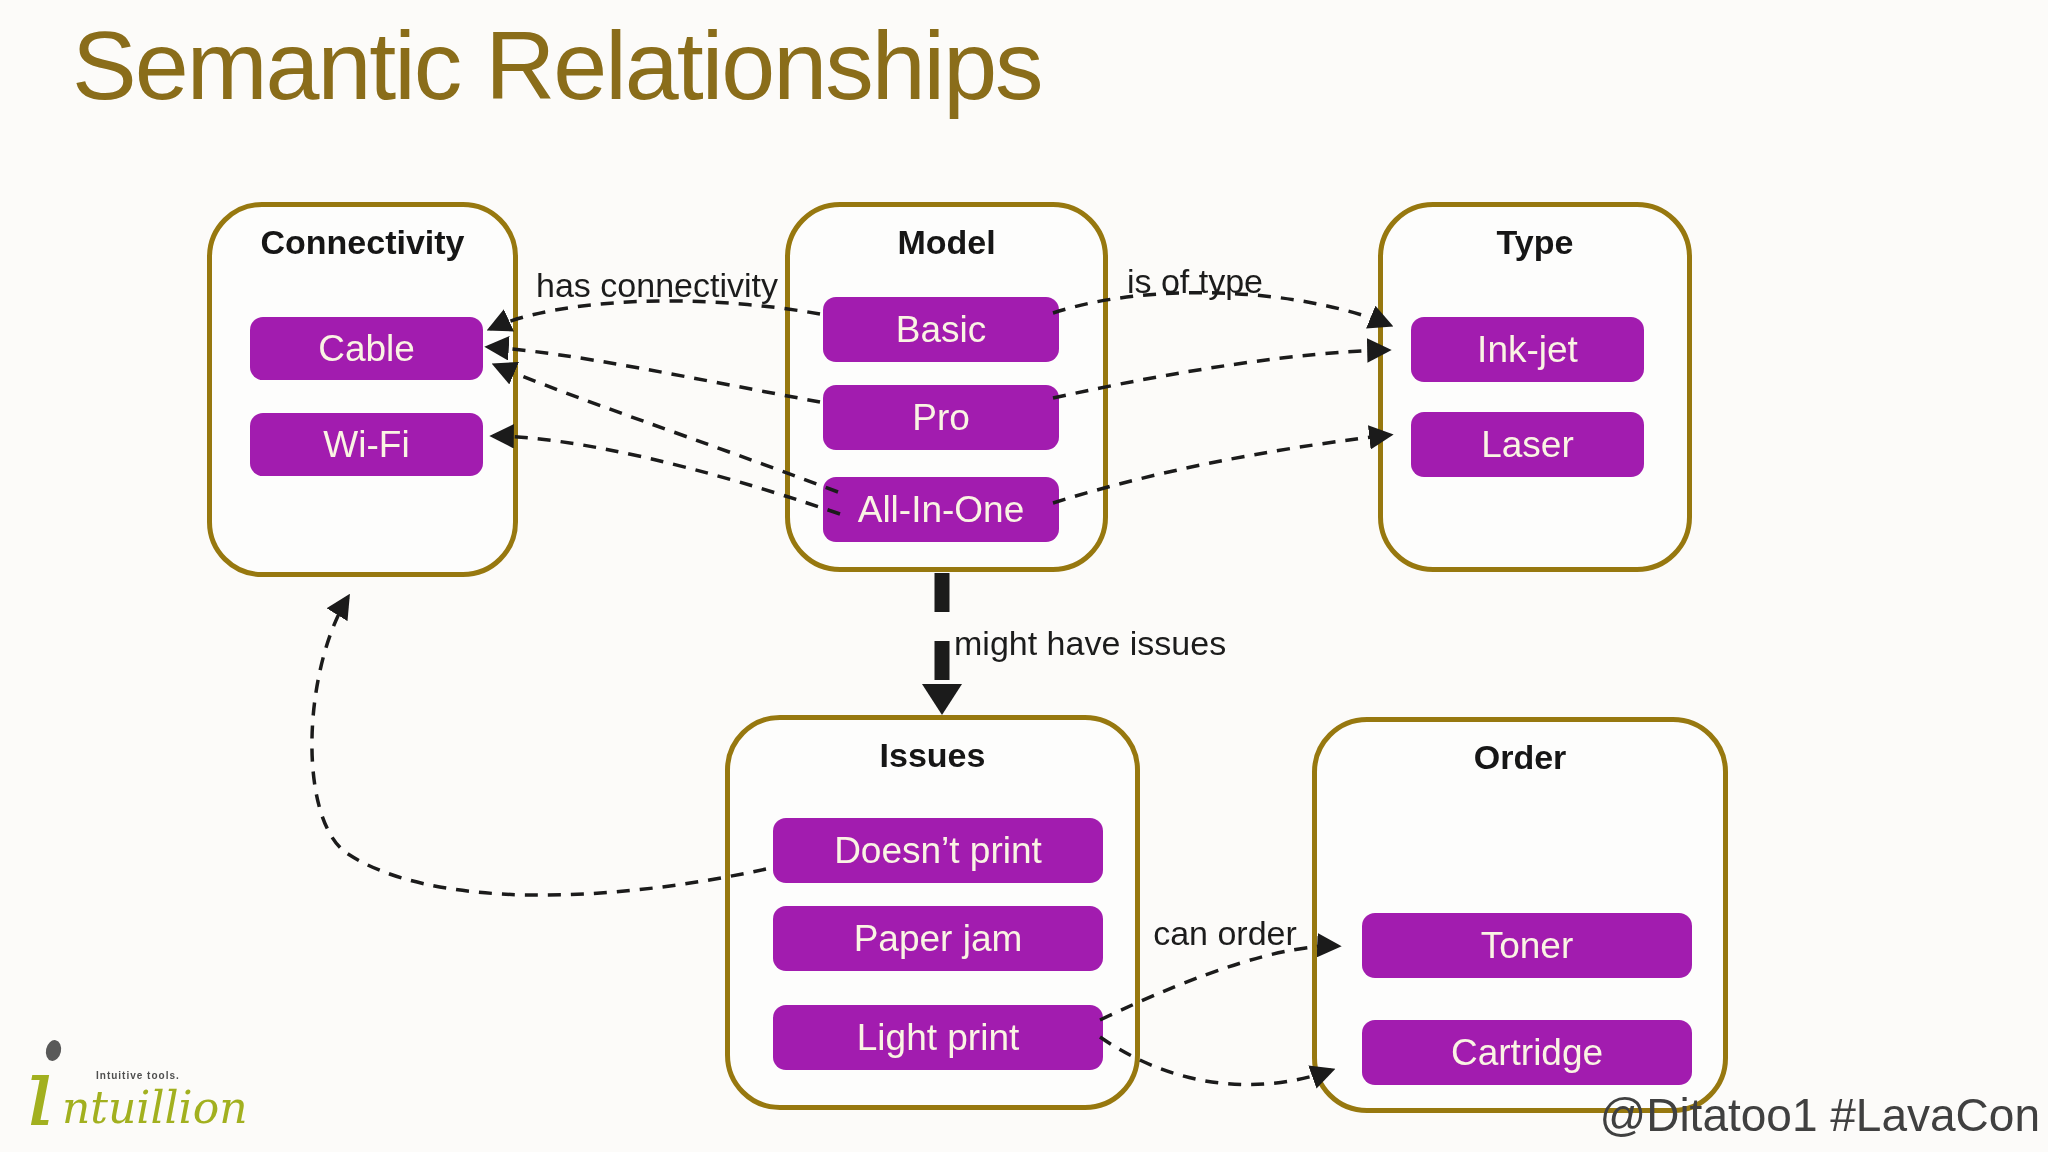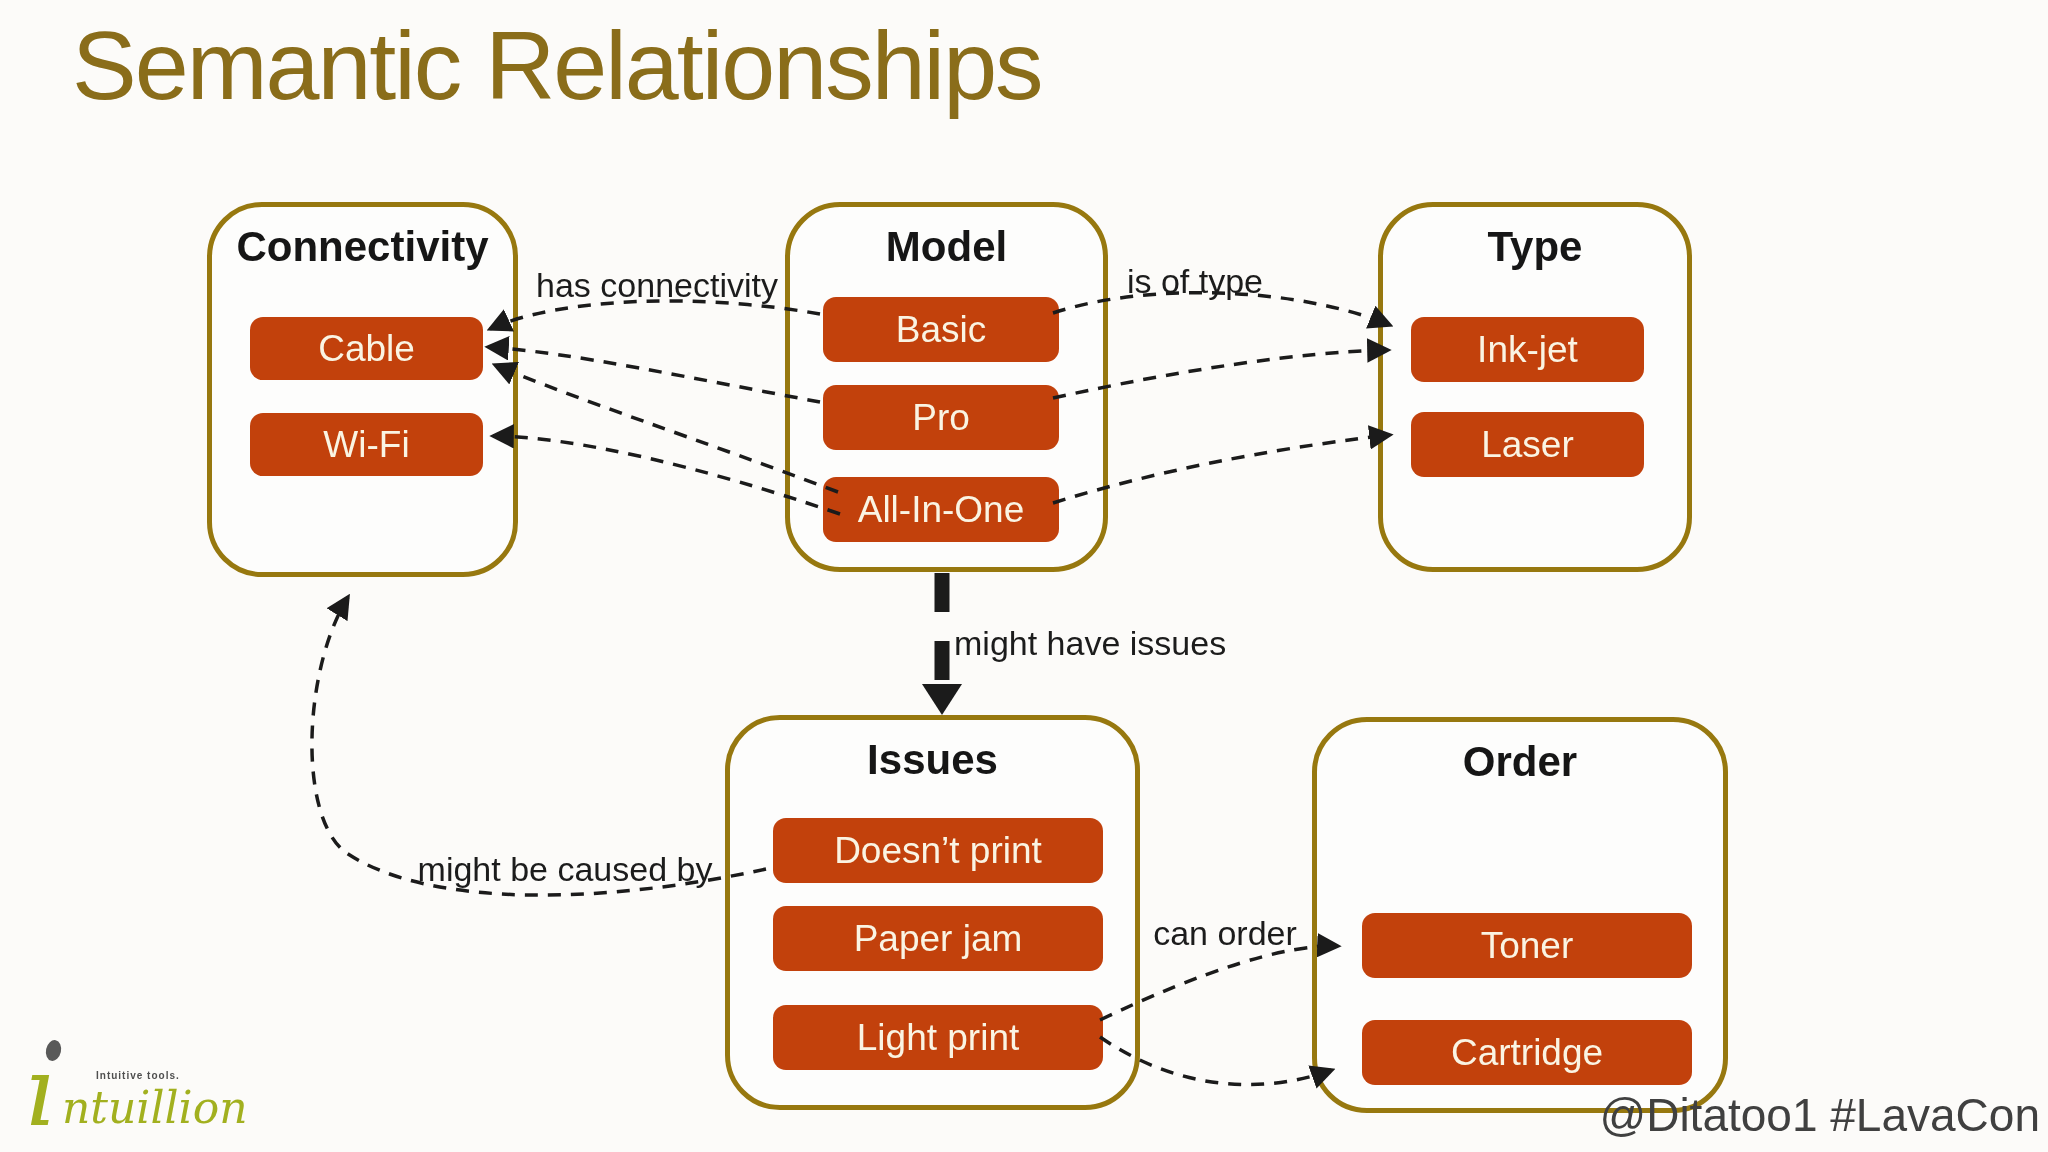--- a/index.html
+++ b/index.html
@@ -12,24 +12,24 @@
     position:absolute;left:72px;top:10px;
     font-size:97px;font-weight:400;letter-spacing:-2px;
     color:#8A6D1A;white-space:nowrap;
   }
   .group{
     position:absolute;border:5px solid #97780F;border-radius:55px;
     background:#FDFDFC;box-sizing:border-box;
   }
   .gtitle{
     position:absolute;top:16px;left:0;width:100%;text-align:center;
-    font-size:42px;font-weight:bold;color:#161616;
+    font-size:34px;font-weight:bold;color:#161616;
   }
   .node{
-    position:absolute;border-radius:13px;background:#c2410c;
+    position:absolute;border-radius:13px;background:#a21caf;
     color:#FAF4E3;font-size:37px;
     display:flex;align-items:center;justify-content:center;
     white-space:nowrap;
   }
   .rel-label{
     position:absolute;font-size:34px;color:#1c1c1c;white-space:nowrap;
   }
   .rel-label.centered{transform:translateX(-50%);}
   svg.arrows{position:absolute;left:0;top:0;pointer-events:none;}
   .dashed{fill:none;stroke:#1b1b1b;stroke-width:3.5px;stroke-dasharray:13 10;}
@@ -117,21 +117,20 @@
 
     <path class="dashed" d="M766,869 C610,903 430,910 345,852 C298,815 303,670 348,597" marker-end="url(#ah)"></path>
 
     <path class="dashed" d="M1100,1020 C1200,972 1285,944 1338,946" marker-end="url(#ah)"></path>
     <path class="dashed" d="M1100,1037 C1180,1092 1265,1094 1332,1070" marker-end="url(#ah)"></path>
   </svg>
 
   <div class="rel-label centered" style="left:657px;top:266px;">has connectivity</div>
   <div class="rel-label centered" style="left:1195px;top:262px;">is of type</div>
   <div class="rel-label" style="left:954px;top:624px;">might have issues</div>
-  <div class="rel-label centered" style="left:565px;top:850px;">might be caused by</div>
   <div class="rel-label centered" style="left:1225px;top:914px;">can order</div>
 
   <div class="logo-i">ı</div>
   <div class="logo-dot"></div>
   <div class="logo-tagline">Intuitive tools.</div>
   <div class="logo-rest">ntuillion</div>
   <div class="handle">@Ditatoo1 #LavaCon</div>
 
 </div>
 

